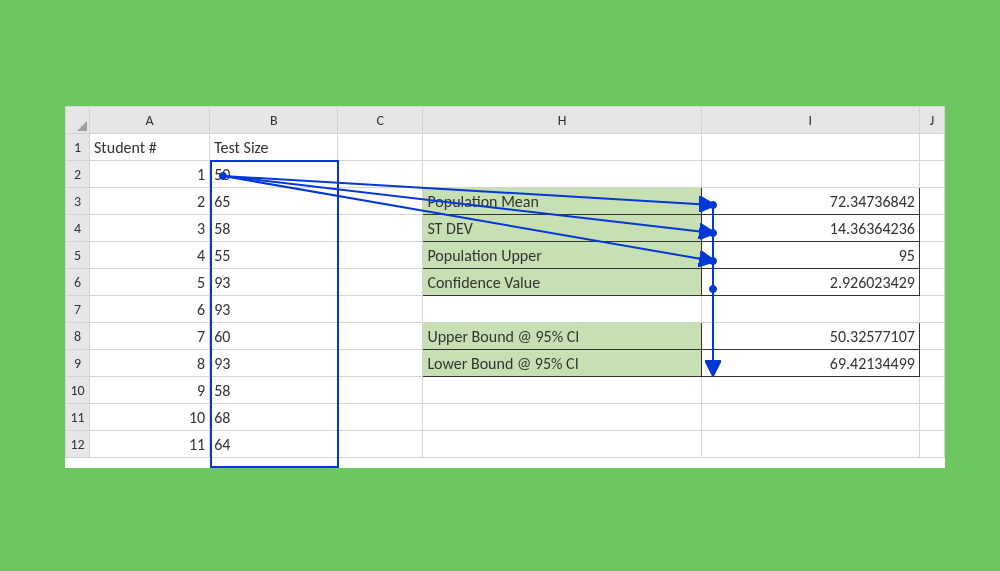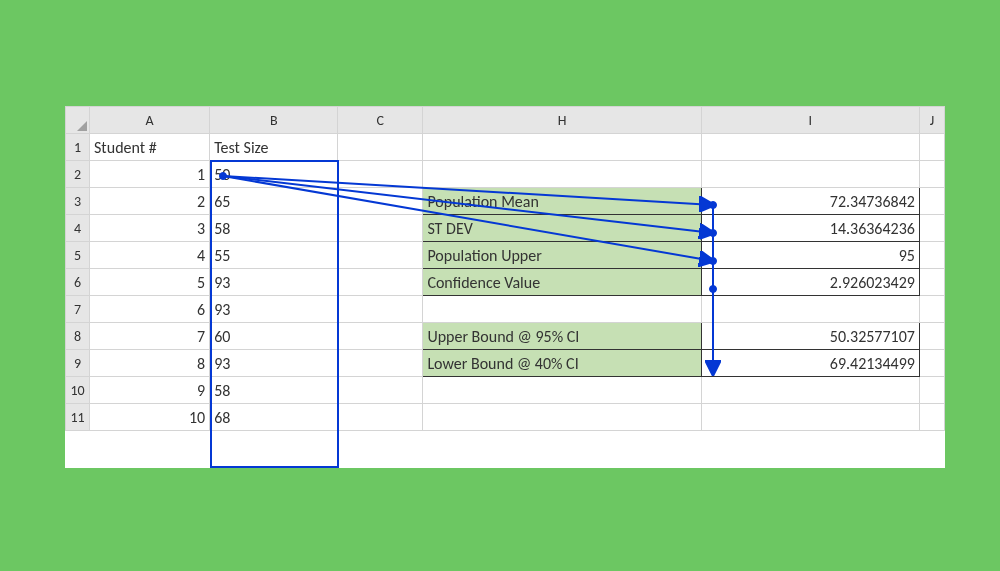--- a/index.html
+++ b/index.html
@@ -166,21 +166,21 @@
       <td class="col-H stat-label">Upper Bound @ 95% CI</td>
       <td class="col-I stat-val">50.32577107</td>
       <td class="col-J"></td>
     </tr>
 
     <tr>
       <td class="col-rowhdr">9</td>
       <td class="col-A">8</td>
       <td class="col-B">93</td>
       <td class="col-C"></td>
-      <td class="col-H stat-label">Lower Bound @ 40% CI</td>
+      <td class="col-H stat-label">Lower Bound @ 95% CI</td>
       <td class="col-I stat-val">69.42134499</td>
       <td class="col-J"></td>
     </tr>
 
     <tr>
       <td class="col-rowhdr">10</td>
       <td class="col-A">9</td>
       <td class="col-B">58</td>
       <td class="col-C"></td>
       <td class="col-H"></td>
@@ -191,20 +191,29 @@
     <tr>
       <td class="col-rowhdr">11</td>
       <td class="col-A">10</td>
       <td class="col-B">68</td>
       <td class="col-C"></td>
       <td class="col-H"></td>
       <td class="col-I"></td>
       <td class="col-J"></td>
     </tr>
 
+    <tr>
+      <td class="col-rowhdr">12</td>
+      <td class="col-A">11</td>
+      <td class="col-B">64</td>
+      <td class="col-C"></td>
+      <td class="col-H"></td>
+      <td class="col-I"></td>
+      <td class="col-J"></td>
+    </tr>
   </tbody>
     </table>
 
   <div class="trace-selection" style="left:145px; top:54px; width:129px; height:308px;"></div>
 
   <svg class="arrows" width="880" height="362">
     <defs>
       <marker id="arrhd" markerWidth="8" markerHeight="8" refX="7" refY="4" orient="auto">
         <path d="M0,0 L8,4 L0,8 z" fill="#0438d4"></path>
       </marker>

